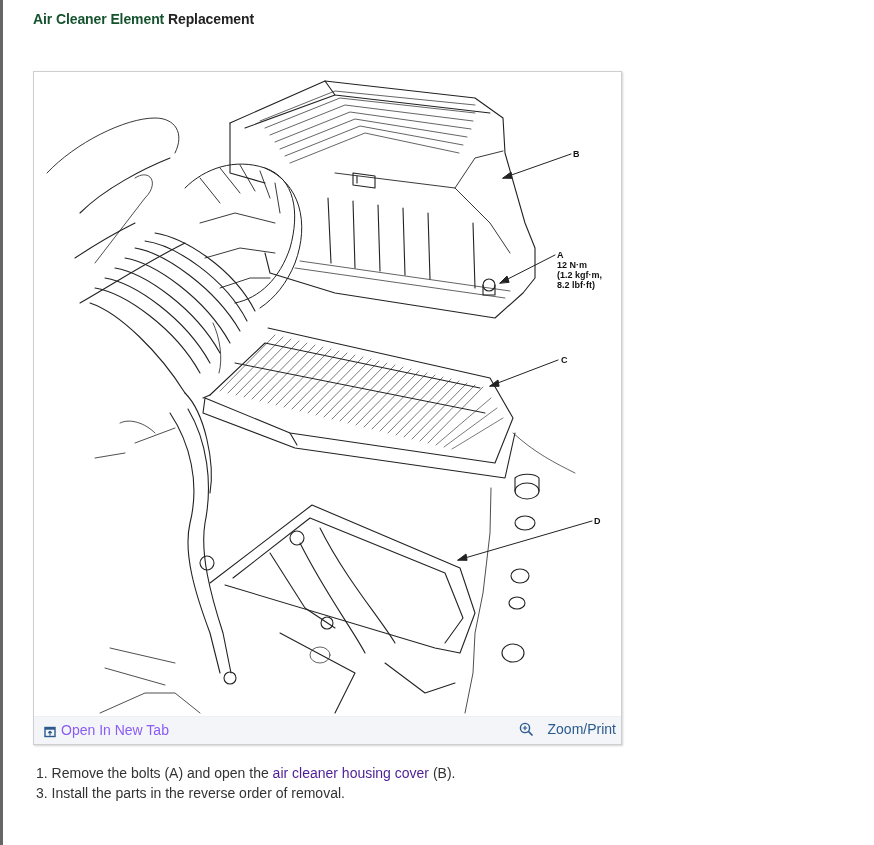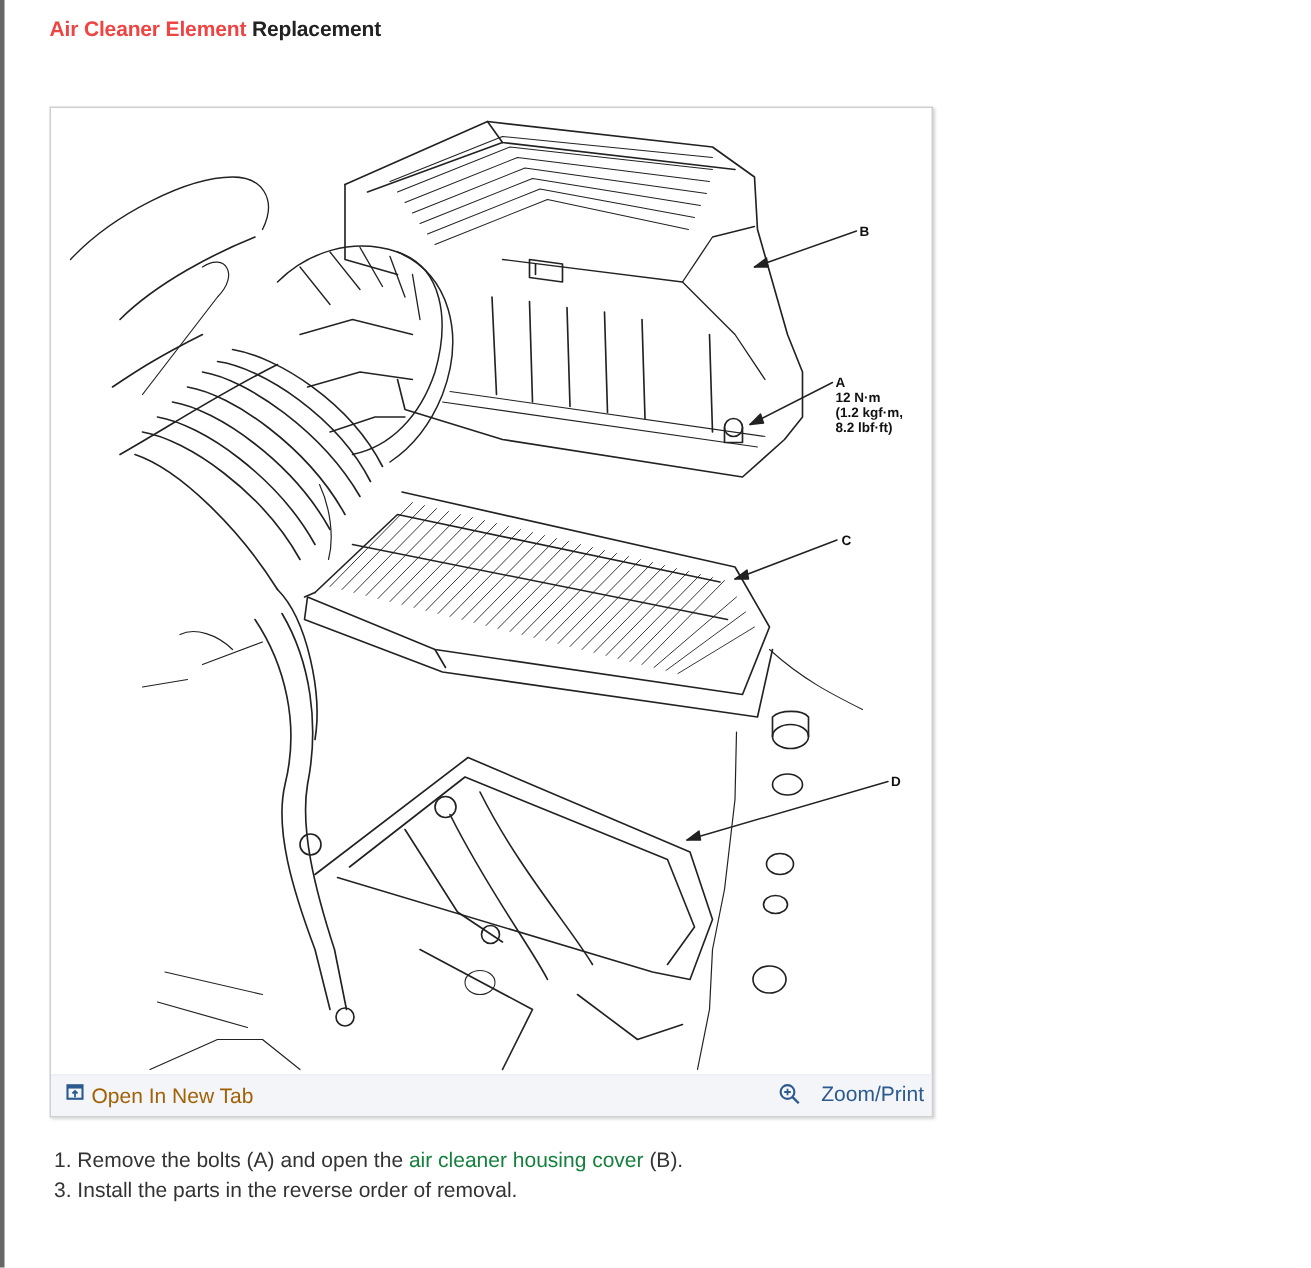--- a/index.html
+++ b/index.html
@@ -9,47 +9,47 @@
     color: #333333;
   }
   .left-rule {
     position: absolute; left: 0; top: 0; width: 3px; height: 845px;
     background: #666666;
   }
   .title {
     position: absolute; left: 33px; top: 11px;
     font-size: 14px; font-weight: bold; color: #222222; letter-spacing: -0.1px;
   }
-  .title .link { color: #ef4444; }
+  .title .link { color: #14532d; }
   .figure {
     position: absolute; left: 33px; top: 71px; width: 587px; height: 672px;
     border: 1px solid #cfcfcf; background: #ffffff;
     box-shadow: 1px 1px 2px rgba(0,0,0,0.18);
   }
   .figure .img-area {
     position: absolute; left: 1px; top: 1px; width: 585px; height: 643px;
     background: #ffffff; overflow: hidden;
   }
   .figure .bar {
     position: absolute; left: 0; bottom: 0; width: 587px; height: 27px;
     background: #f3f5f8; border-top: 1px solid #eceff3;
   }
   .bar .open-tab {
-    position: absolute; left: 10px; top: 5px; font-size: 14px; color: #a16207;
-    display: flex; align-items: flex-start; gap: 5px; cursor: pointer;
+    position: absolute; left: 10px; top: 5px; font-size: 14px; color: #8b5cf6;
+    display: flex; align-items: flex-end; gap: 5px; cursor: pointer;
   }
   .bar .zoom-print {
     position: absolute; right: 5px; top: 4px; font-size: 14px; color: #2b5a8f;
     display: flex; align-items: center; gap: 14px; cursor: pointer;
   }
   .steps {
     position: absolute; left: 36px; top: 763px; font-size: 14px; line-height: 20px;
     color: #333333;
   }
-  .steps .link { color: #15803d; }
+  .steps .link { color: #4c1d95; }
   .steps div { white-space: nowrap; }
   svg text { font-family: "Liberation Sans", "DejaVu Sans", sans-serif; }
 </style>
 </head>
 <body>
 
 <div class="left-rule"></div>
 
 <div class="title">
   <span class="link">Air Cleaner Element</span><span> Replacement</span>

